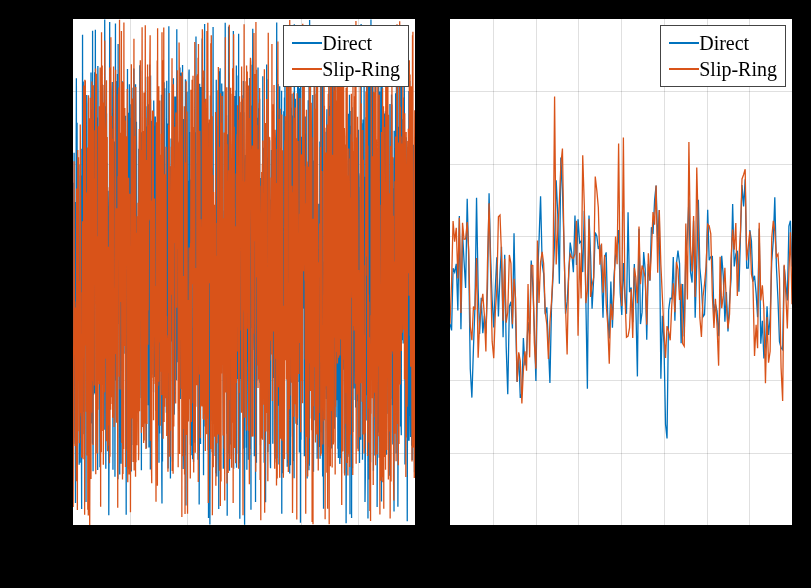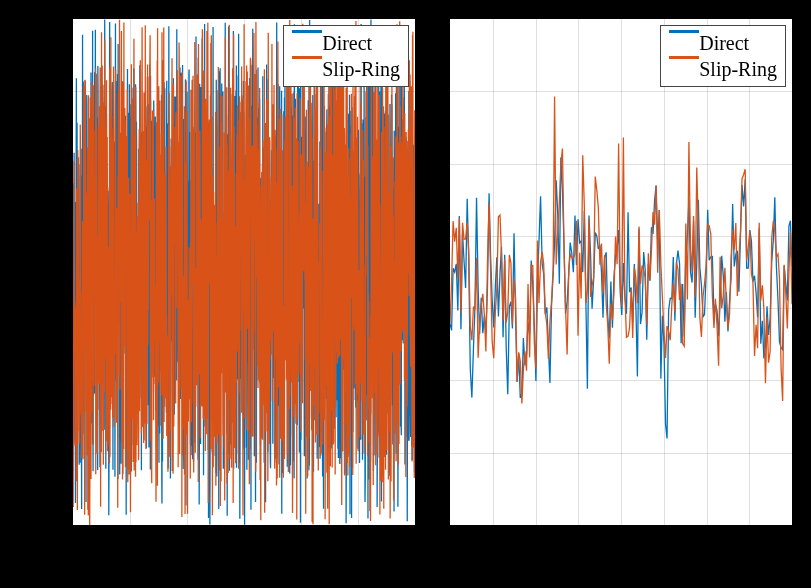--- a/index.html
+++ b/index.html
@@ -54,21 +54,21 @@
     right: 6px;
     top: 6px;
     background: #fff;
     border: 1px solid #444;
     padding: 4px 8px;
     font-size: 20px;
     z-index: 10;
   }
   .legend-row {
     display: flex;
-    align-items: flex-start;
+    align-items: center;
     line-height: 1.3;
   }
   .legend-swatch {
     width: 30px;
     height: 2.5px;
   }
   .swatch-blue { background: #0072BD; }
   .swatch-orange { background: #D95319; }
   svg.series {
     position: absolute;

